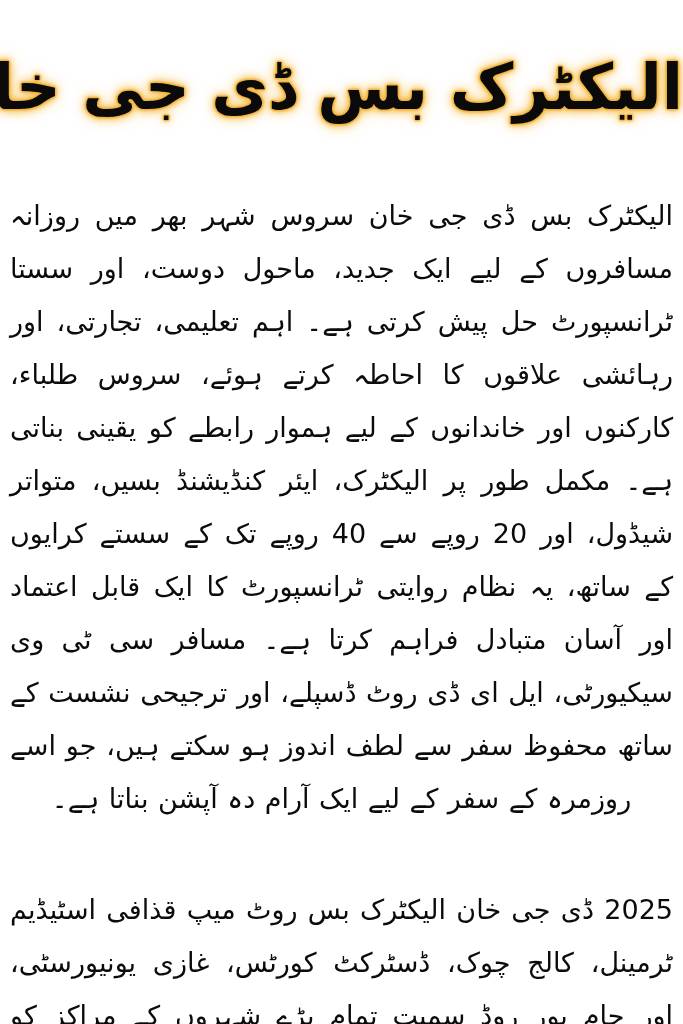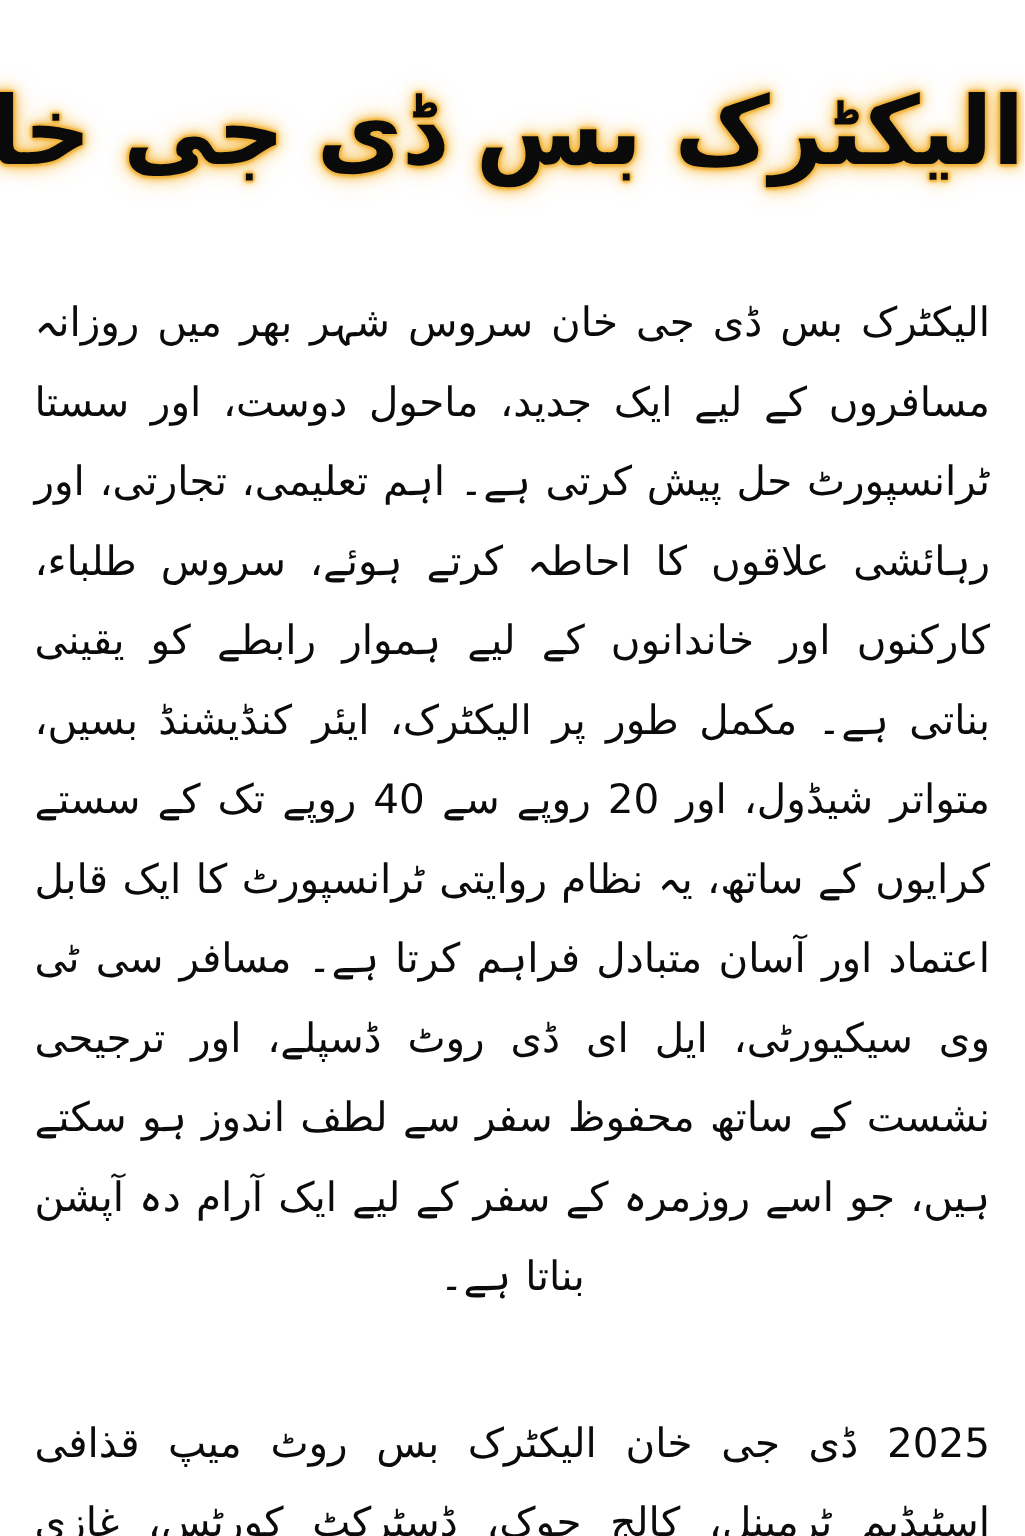--- a/index.html
+++ b/index.html
@@ -69,21 +69,21 @@
   .para {
     direction: rtl;
     unicode-bidi: isolate;
     text-align: justify;
     text-align-last: center;
     font-family: "DejaVu Sans", "Liberation Sans", sans-serif;
     font-size: 27px;
     line-height: 53px;
     font-weight: 400;
     color: #0b0b0b;
-    margin: 13px;
+    margin: 0;
     word-spacing: 1px;
     hyphens: none;
   }
   .para.p1 { margin-top: 16px; }
   .para.p2 { margin-top: 58px; }
 </style>
 </head>
 <body>
 
 <div class="page">

